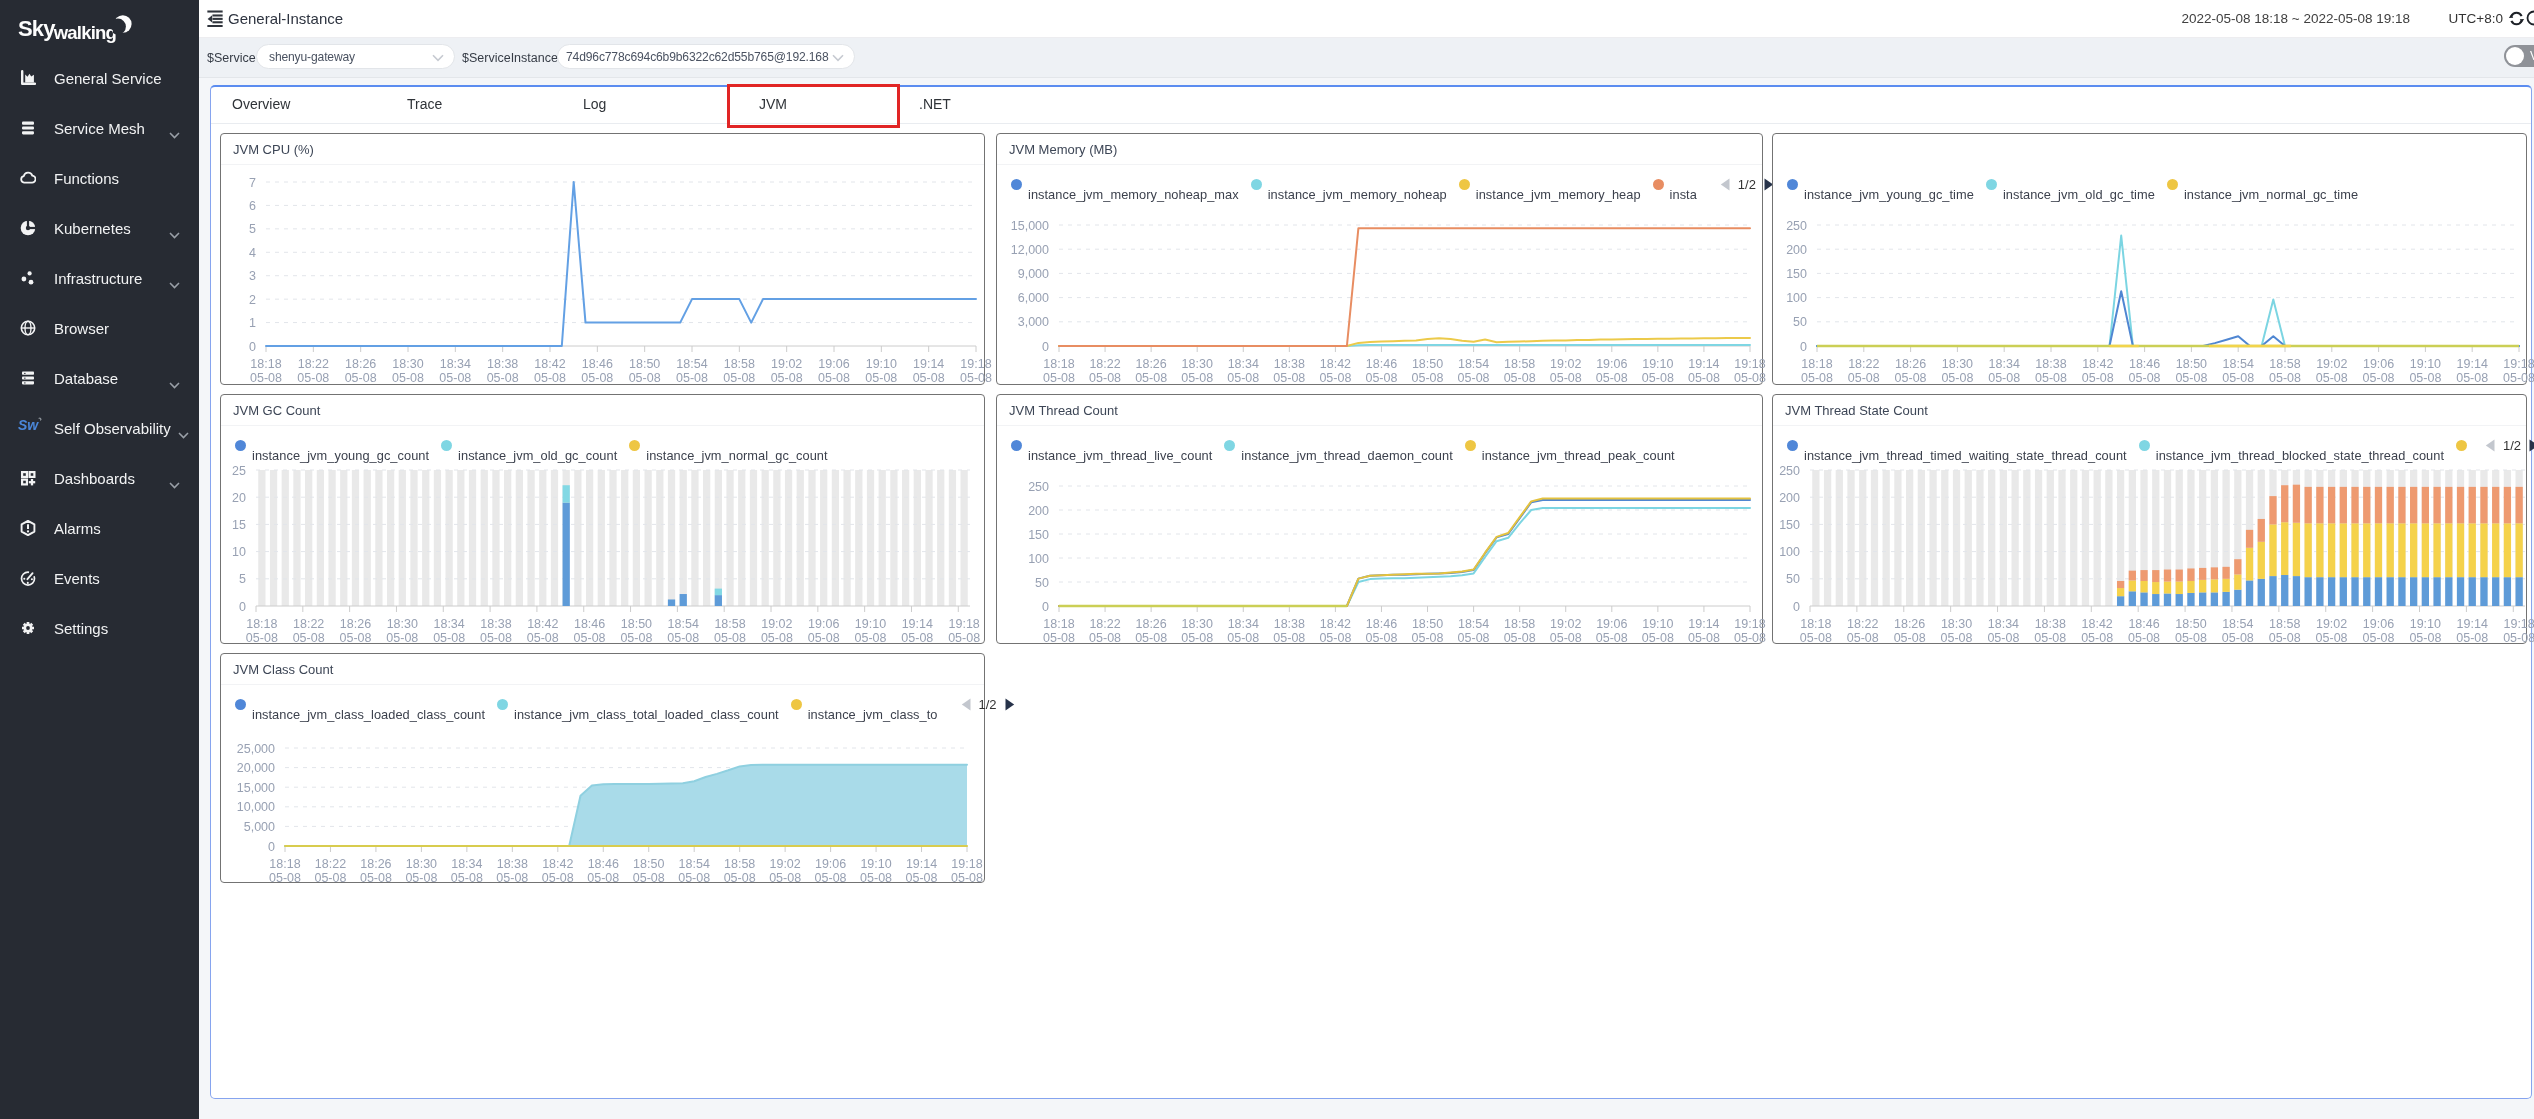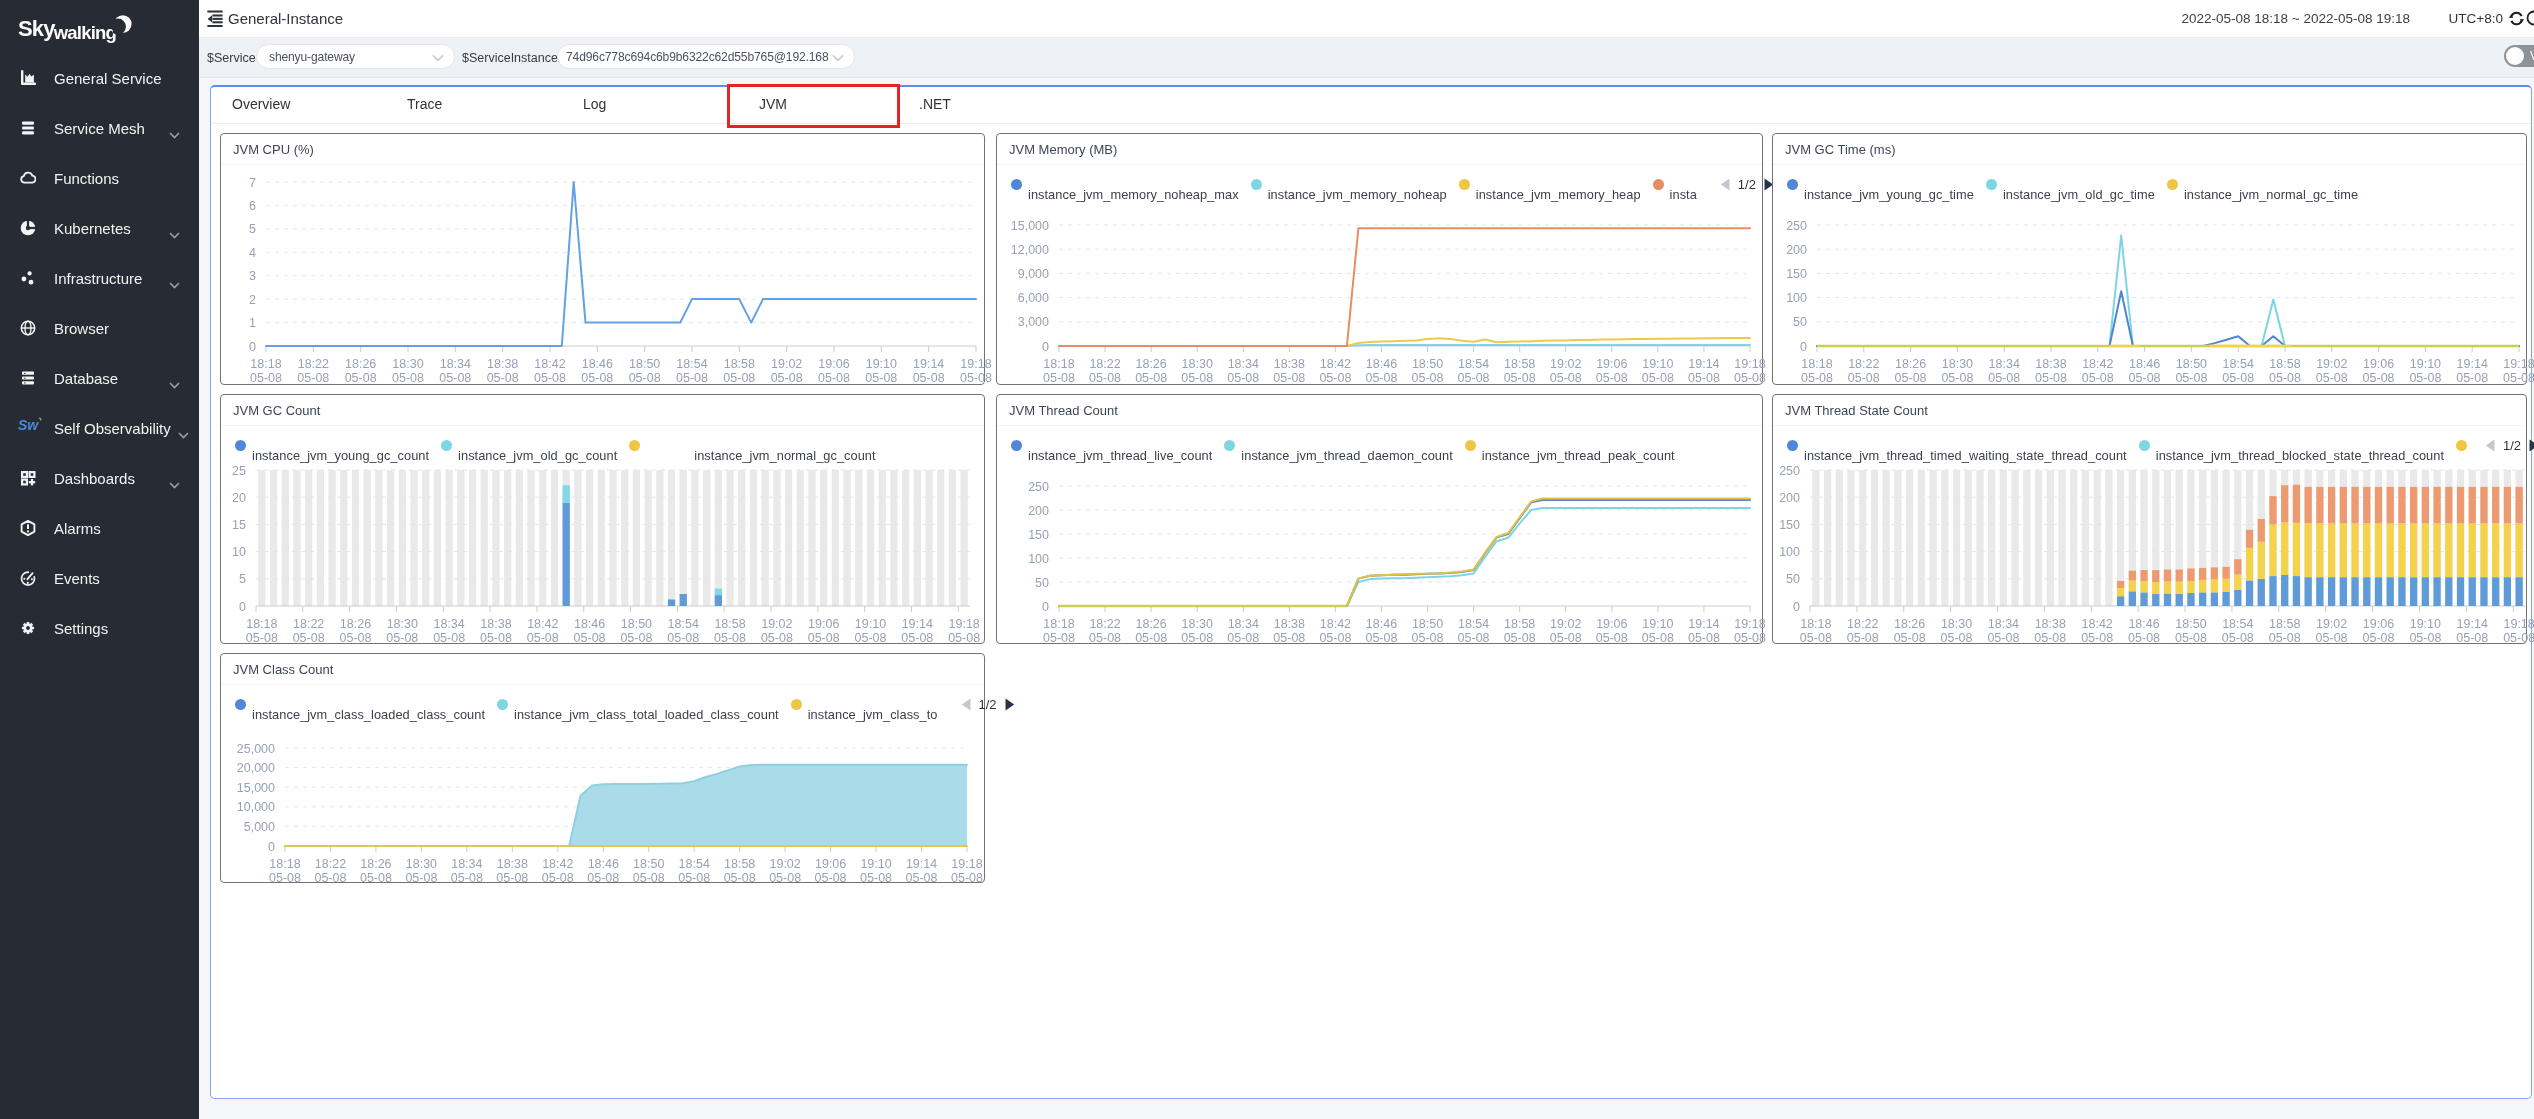--- a/index.html
+++ b/index.html
@@ -438,21 +438,20 @@
             <text x="706.9333333333334" y="233.5" text-anchor="middle" font-size="12.5" fill="#98a1b3">19:14</text>
             <text x="706.9333333333334" y="247.5" text-anchor="middle" font-size="12.5" fill="#98a1b3">05-08</text>
             <text x="753" y="233.5" text-anchor="middle" font-size="12.5" fill="#98a1b3">19:18</text>
             <text x="753" y="247.5" text-anchor="middle" font-size="12.5" fill="#98a1b3">05-08</text>
             <polyline points="62.0,212.0 73.5,212.0 85.0,212.0 96.6,212.0 108.1,212.0 119.6,212.0 131.1,212.0 142.6,212.0 154.1,212.0 165.7,212.0 177.2,212.0 188.7,212.0 200.2,212.0 211.7,212.0 223.2,212.0 234.8,212.0 246.3,212.0 257.8,212.0 269.3,212.0 280.8,212.0 292.3,212.0 303.9,212.0 315.4,212.0 326.9,212.0 338.4,212.0 349.9,212.0 361.4,211.2 373.0,211.0 384.5,211.0 396.0,211.0 407.5,211.0 419.0,211.0 430.5,211.0 442.1,211.0 453.6,210.9 465.1,210.9 476.6,210.9 488.1,210.9 499.6,210.9 511.2,210.9 522.7,210.9 534.2,210.9 545.7,210.9 557.2,210.9 568.7,210.9 580.3,210.9 591.8,210.9 603.3,210.9 614.8,210.9 626.3,210.9 637.8,210.9 649.4,210.9 660.9,210.9 672.4,210.9 683.9,210.9 695.4,210.9 706.9,210.9 718.5,210.9 730.0,210.9 741.5,210.9 753.0,210.9" fill="none" stroke="#7fd6e3" stroke-width="2" stroke-linejoin="round" stroke-linecap="round"></polyline>
             <polyline points="62.0,212.0 73.5,212.0 85.0,212.0 96.6,212.0 108.1,212.0 119.6,212.0 131.1,212.0 142.6,212.0 154.1,212.0 165.7,212.0 177.2,212.0 188.7,212.0 200.2,212.0 211.7,212.0 223.2,212.0 234.8,212.0 246.3,212.0 257.8,212.0 269.3,212.0 280.8,212.0 292.3,212.0 303.9,212.0 315.4,212.0 326.9,212.0 338.4,212.0 349.9,212.0 361.4,208.9 373.0,208.0 384.5,207.5 396.0,207.2 407.5,206.8 419.0,206.4 430.5,205.0 442.1,204.3 453.6,204.9 465.1,206.8 476.6,207.7 488.1,205.6 499.6,208.2 511.2,207.8 522.7,207.5 534.2,207.2 545.7,206.8 557.2,206.6 568.7,206.4 580.3,206.1 591.8,205.9 603.3,205.6 614.8,205.5 626.3,205.3 637.8,205.1 649.4,205.0 660.9,204.8 672.4,204.7 683.9,204.6 695.4,204.5 706.9,204.3 718.5,204.2 730.0,204.1 741.5,204.0 753.0,203.9" fill="none" stroke="#ecca4a" stroke-width="2" stroke-linejoin="round" stroke-linecap="round"></polyline>
             <polyline points="62.0,212.0 73.5,212.0 85.0,212.0 96.6,212.0 108.1,212.0 119.6,212.0 131.1,212.0 142.6,212.0 154.1,212.0 165.7,212.0 177.2,212.0 188.7,212.0 200.2,212.0 211.7,212.0 223.2,212.0 234.8,212.0 246.3,212.0 257.8,212.0 269.3,212.0 280.8,212.0 292.3,212.0 303.9,212.0 315.4,212.0 326.9,212.0 338.4,212.0 349.9,212.0 361.4,94.2 373.0,94.2 384.5,94.2 396.0,94.2 407.5,94.2 419.0,94.2 430.5,94.2 442.1,94.2 453.6,94.2 465.1,94.2 476.6,94.2 488.1,94.2 499.6,94.2 511.2,94.2 522.7,94.2 534.2,94.2 545.7,94.2 557.2,94.2 568.7,94.2 580.3,94.2 591.8,94.2 603.3,94.2 614.8,94.2 626.3,94.2 637.8,94.2 649.4,94.2 660.9,94.2 672.4,94.2 683.9,94.2 695.4,94.2 706.9,94.2 718.5,94.2 730.0,94.2 741.5,94.2 753.0,94.2" fill="none" stroke="#e88d62" stroke-width="2" stroke-linejoin="round" stroke-linecap="round"></polyline>
           </svg>
         </div>
         <div class="panel" style="left: 1573px; top: 133px; width: 755px; height: 252px;">
-          <div class="panel-title">JVM GC Time (ms)</div>
           <div class="legend">
             <div class="legend-items">
               <span class="legend-item" style="margin-right: 12px;">
                 <span class="legend-dot" style="background:#5087d8"></span>
                 <span class="legend-label">instance_jvm_young_gc_time</span>
               </span>
               <span class="legend-item" style="margin-right: 12px;">
                 <span class="legend-dot" style="background:#7fd6e3"></span>
                 <span class="legend-label">instance_jvm_old_gc_time</span>
               </span>
@@ -535,21 +534,21 @@
           <div class="legend">
             <div class="legend-items">
               <span class="legend-item" style="margin-right: 12px;">
                 <span class="legend-dot" style="background:#5087d8"></span>
                 <span class="legend-label">instance_jvm_young_gc_count</span>
               </span>
               <span class="legend-item" style="margin-right: 12px;">
                 <span class="legend-dot" style="background:#7fd6e3"></span>
                 <span class="legend-label">instance_jvm_old_gc_count</span>
               </span>
-              <span class="legend-item" style="margin-right: 12px; gap: 48px;">
+              <span class="legend-item" style="margin-right: 12px;">
                 <span class="legend-dot" style="background:#eec643"></span>
                 <span class="legend-label">instance_jvm_normal_gc_count</span>
               </span>
             </div>
           </div>
           <svg class="chart" width="765" height="250" viewBox="0 0 765 250">
             <rect x="37.223934426229505" y="75" width="7.2570491803278685" height="136" fill="#e9e9e9"></rect>
             <rect x="48.9288524590164" y="75" width="7.2570491803278685" height="136" fill="#e9e9e9"></rect>
             <rect x="60.633770491803276" y="75" width="7.2570491803278685" height="136" fill="#e9e9e9"></rect>
             <rect x="72.33868852459017" y="75" width="7.2570491803278685" height="136" fill="#e9e9e9"></rect>

